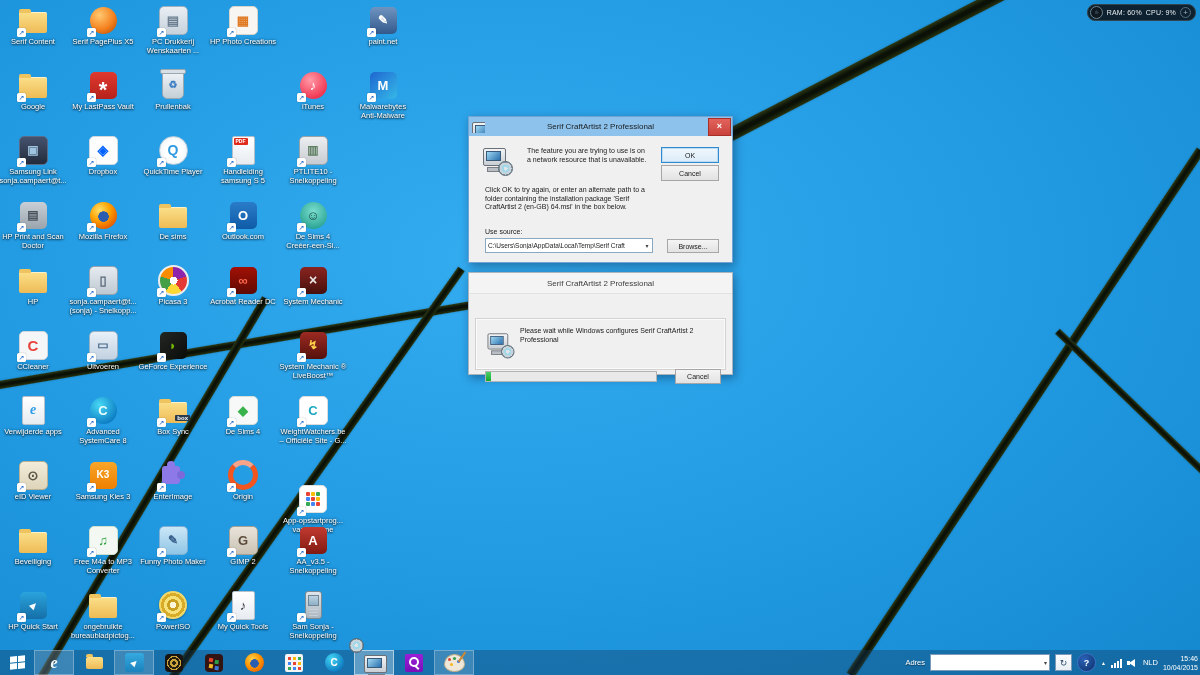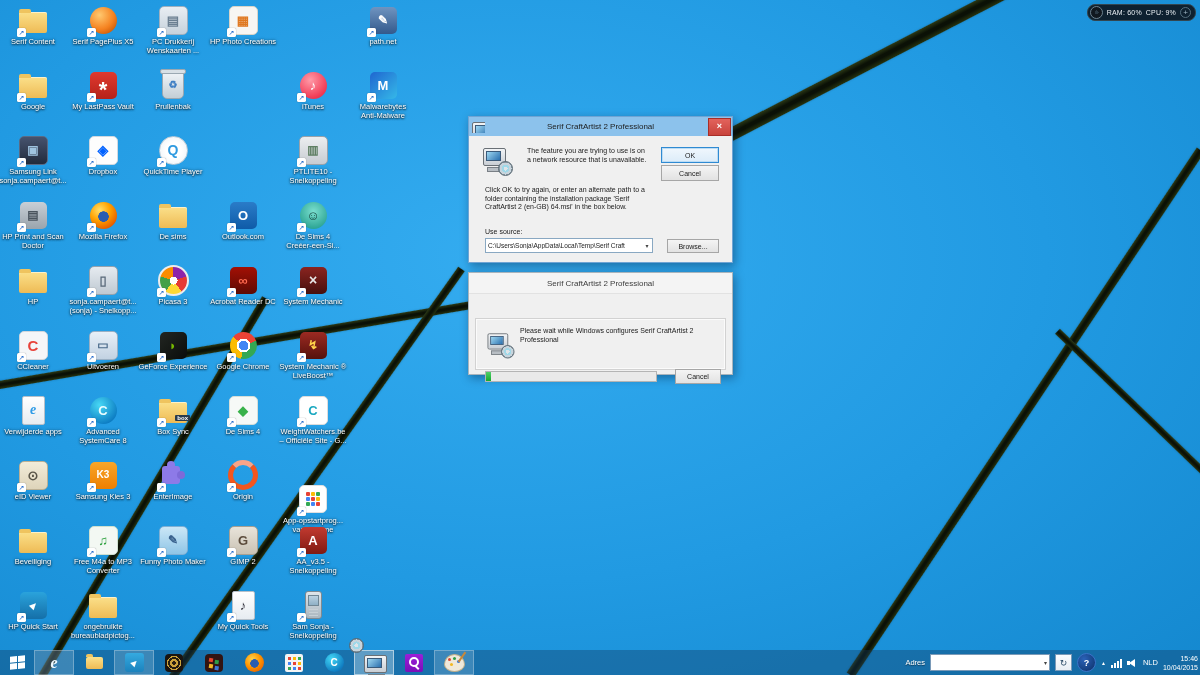--- a/index.html
+++ b/index.html
@@ -212,21 +212,21 @@
         </div>
         <div class="lbl">HP Photo Creations</div>
       </div>
       <div class="dicon" style="left: 348px; top: 4px;">
         <div class="art">
           <div class="sh sh-tile" style="background: linear-gradient(rgb(111, 148, 192), rgb(51, 89, 140));">
             <span class="g" style="color: rgb(255, 255, 255); font-size: 12px;">✎</span>
           </div>
           <span class="sc">↗</span>
         </div>
-        <div class="lbl">path.net</div>
+        <div class="lbl">paint.net</div>
       </div>
       <div class="dicon" style="left: -2px; top: 69px;">
         <div class="art">
           <div class="sh sh-folder"></div>
           <span class="sc">↗</span>
         </div>
         <div class="lbl">Google</div>
       </div>
       <div class="dicon" style="left: 68px; top: 69px;">
         <div class="art">
@@ -285,20 +285,30 @@
       </div>
       <div class="dicon" style="left: 138px; top: 134px;">
         <div class="art">
           <div class="sh sh-circle" style="background: radial-gradient(circle, rgb(255, 255, 255) 0px, rgb(255, 255, 255) 40%, rgb(232, 240, 246) 100%); border: 1px solid rgb(192, 204, 214);">
             <span class="g" style="color: rgb(46, 154, 224); font-size: 14px;">Q</span>
           </div>
           <span class="sc">↗</span>
         </div>
         <div class="lbl">QuickTime Player</div>
       </div>
+      <div class="dicon" style="left: 208px; top: 134px;">
+        <div class="art">
+          <div class="sh sh-doc">
+            <span class="g g-pdf">PDF</span>
+          </div>
+          <span class="sc">↗</span>
+        </div>
+        <div class="lbl">Handleiding
+samsung S 5</div>
+      </div>
       <div class="dicon" style="left: 278px; top: 134px;">
         <div class="art">
           <div class="sh sh-tile" style="background: linear-gradient(rgb(236, 238, 240), rgb(200, 204, 210)); border: 1px solid rgb(154, 162, 170);">
             <span class="g" style="color: rgb(95, 127, 99); font-size: 12px;">▥</span>
           </div>
           <span class="sc">↗</span>
         </div>
         <div class="lbl">PTLITE10 -
 Snelkoppeling</div>
       </div>
@@ -405,27 +415,20 @@
       </div>
       <div class="dicon" style="left: 138px; top: 329px;">
         <div class="art">
           <div class="sh sh-tile" style="background: linear-gradient(135deg, rgb(34, 38, 34), rgb(10, 12, 10));">
             <span class="g" style="color: rgb(118, 185, 0); font-size: 13px;">◗</span>
           </div>
           <span class="sc">↗</span>
         </div>
         <div class="lbl">GeForce Experience</div>
       </div>
-      <div class="dicon" style="left: 208px; top: 329px;">
-        <div class="art">
-          <div class="sh sh-chrome"></div>
-          <span class="sc">↗</span>
-        </div>
-        <div class="lbl">Google Chrome</div>
-      </div>
       <div class="dicon" style="left: 278px; top: 329px;">
         <div class="art">
           <div class="sh sh-tile" style="background: linear-gradient(rgb(156, 42, 34), rgb(85, 17, 12));">
             <span class="g" style="color: rgb(255, 210, 74); font-size: 12px;">↯</span>
           </div>
           <span class="sc">↗</span>
         </div>
         <div class="lbl">System Mechanic ®
 LiveBoost™</div>
       </div>
@@ -567,20 +570,27 @@
           <span class="sc">↗</span>
         </div>
         <div class="lbl">HP Quick Start</div>
       </div>
       <div class="dicon" style="left: 68px; top: 589px;">
         <div class="art">
           <div class="sh sh-folder"></div>
         </div>
         <div class="lbl">ongebruikte
 bureaubladpictog...</div>
+      </div>
+      <div class="dicon" style="left: 138px; top: 589px;">
+        <div class="art">
+          <div class="sh sh-disc"></div>
+          <span class="sc">↗</span>
+        </div>
+        <div class="lbl">PowerISO</div>
       </div>
       <div class="dicon" style="left: 208px; top: 589px;">
         <div class="art">
           <div class="sh sh-doc">
             <span class="g" style="color: rgb(58, 58, 68); font-size: 13px;">♪</span>
           </div>
           <span class="sc">↗</span>
         </div>
         <div class="lbl">My Quick Tools</div>
       </div>

